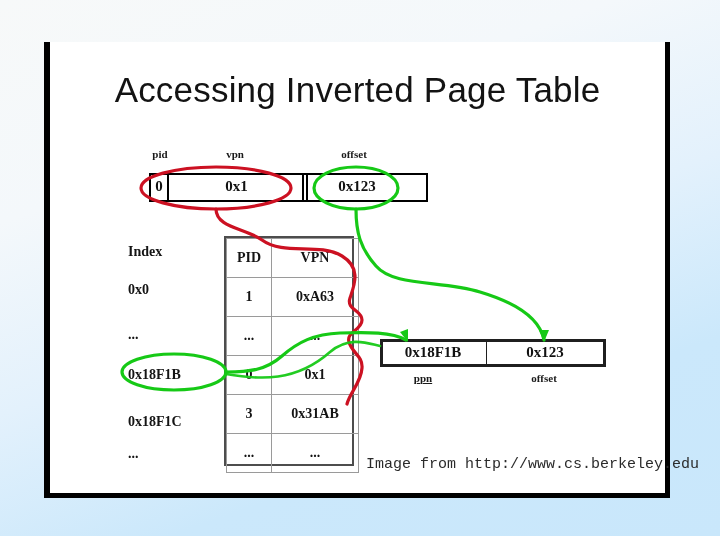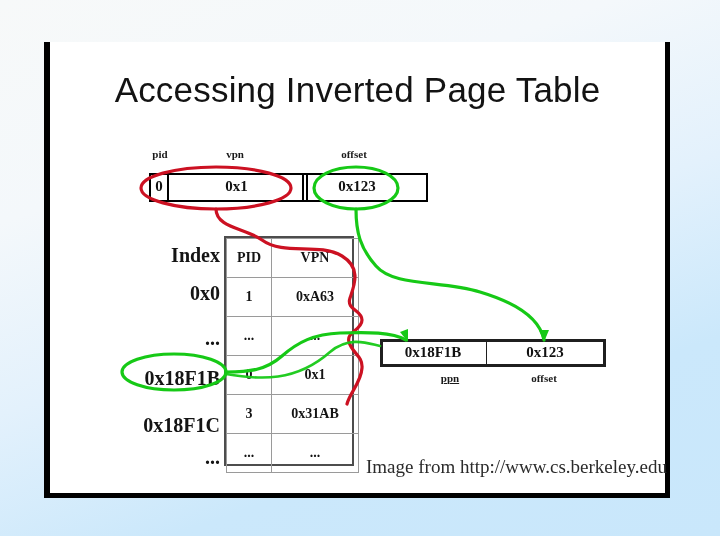--- a/index.html
+++ b/index.html
@@ -143,24 +143,24 @@
   }
   #ipt-table td.col-pid { width: 44px; }
   #ipt-table td.col-vpn { width: 86px; }
   #ipt-table td.hdr { font-size: 14px; }
 
   
   .idxlabel {
     position: absolute;
     left: 78px;
     width: 92px;
-    text-align: right;
+    text-align: left;
     font-family: "Liberation Serif", serif;
     font-weight: bold;
-    font-size: 20px;
+    font-size: 14px;
     color: #141414;
     white-space: nowrap;
   }
 
   
   #pa-box {
     position: absolute;
     left: 330px;
     top: 297px;
     width: 226px;
@@ -172,37 +172,37 @@
   #pa-divider {
     position: absolute;
     left: 103px;
     top: 0;
     width: 1px;
     height: 22px;
     background: #1f1f1f;
   }
   #pa-ppn-val { left: 332px; top: 302px; width: 102px; text-align: center; }
   #pa-off-val { left: 436px; top: 302px; width: 118px; text-align: center; }
-  #lbl-ppn    { left: 360px; top: 330px; width: 80px; text-decoration: underline; }
+  #lbl-ppn    { left: 333px; top: 330px; width: 80px; text-decoration: underline; }
   #lbl-offset2{ left: 448px; top: 330px; width: 92px; }
 
   
   #annotations {
     position: absolute;
     left: 0; top: 0;
     width: 626px; height: 456px;
     pointer-events: none;
   }
 
   #credit {
     position: absolute;
     left: 316px;
     top: 414px;
-    font-family: Liberation Serif, serif;
-    font-size: 19px;
+    font-family: Liberation Mono, monospace;
+    font-size: 15px;
     color: #2b2b2b;
     white-space: nowrap;
   }
 </style>
 </head>
 <body>
 
 <div id="slide-root">
 
   <div id="content-frame">

